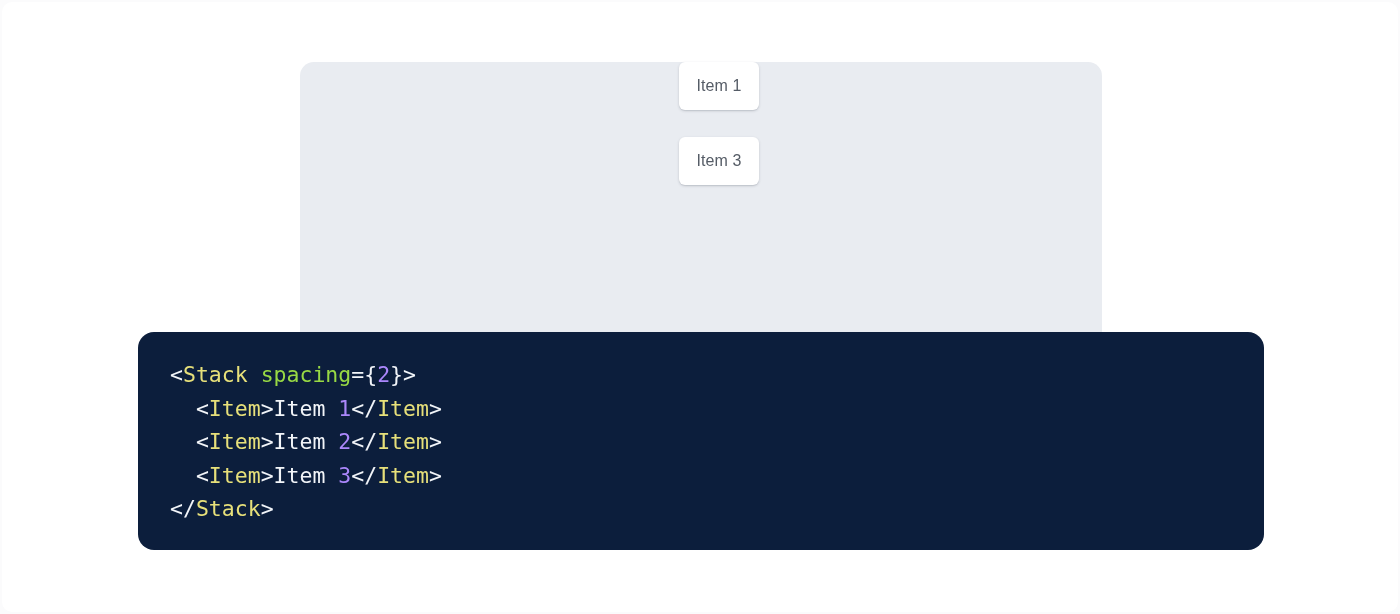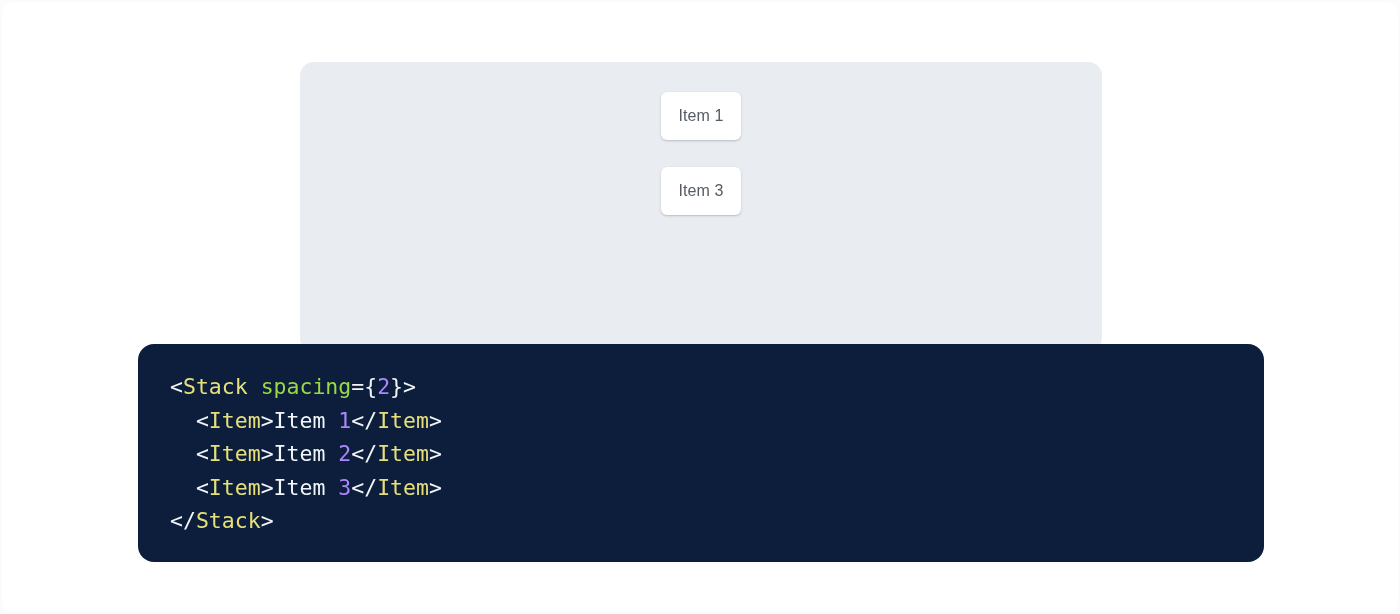--- a/index.html
+++ b/index.html
@@ -39,27 +39,26 @@
     left: 298px;
     top: 60px;
     width: 802px;
     height: 290px;
     background: #e9ecf1;
     border-radius: 14px;
   }
 
   .stack {
     position: absolute;
-    left: 0;
+    left: 18px;
     top: 0;
     width: 802px;
     display: flex;
     flex-direction: column;
     align-items: center;
-    padding-top: 30px;
     box-sizing: border-box;
   }
   .stack-item {
     width: 80px;
     height: 48px;
     background: #ffffff;
     border-radius: 6px;
     display: flex;
     align-items: center;
     justify-content: center;
@@ -76,21 +75,20 @@
     position: absolute;
     left: 136px;
     top: 330px;
     width: 1126px;
     height: 218px;
     background: #0c1e3c;
     border-radius: 16px;
     box-sizing: border-box;
     padding: 26px 0 0 32px;
     overflow: hidden;
-    margin-top: 12px;
   }
   .code-block {
     margin: 0;
     font-family: "DejaVu Sans Mono", monospace;
     font-size: 21.5px;
     line-height: 33.6px;
     color: #e8ecf2;
     white-space: pre;
     letter-spacing: 0px;
   }

